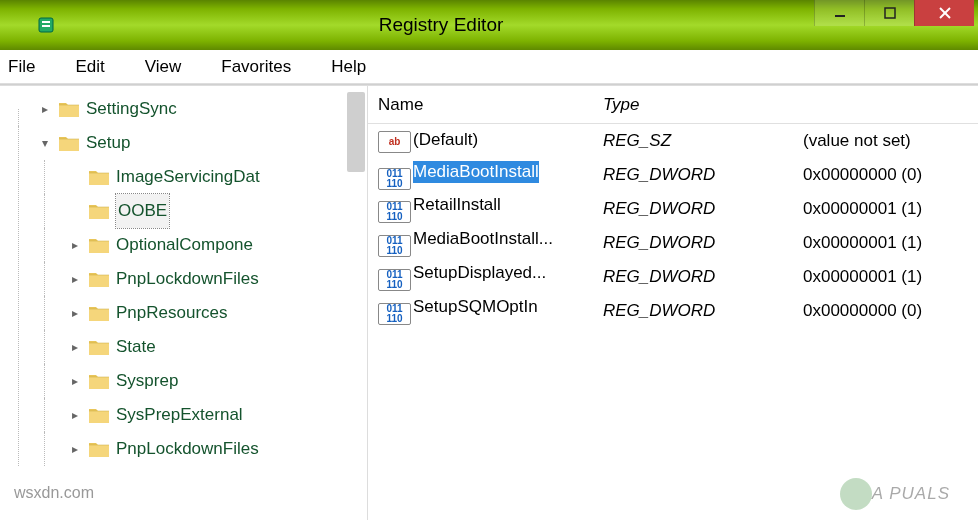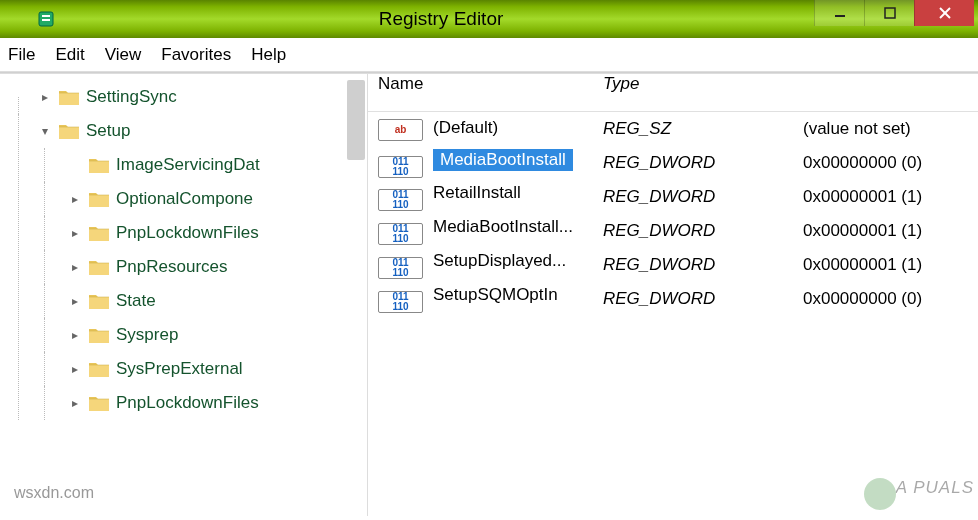--- a/index.html
+++ b/index.html
@@ -1,31 +1,31 @@
 <!DOCTYPE html>
 <html><head>
 <meta charset="utf-8">
 <style>
   * { margin: 0; padding: 0; box-sizing: border-box; font-family: "Segoe UI", Tahoma, sans-serif; font-size: 17px; }
   body { width: 978px; height: 520px; background: #fff; overflow: hidden; }
 
   
-  .titlebar { height: 38px; display: flex; align-items: center;
+  .titlebar { height: 50px; display: flex; align-items: center;
     background: linear-gradient(to bottom,#5a8400 0%,#7eb300 18%,#a3da2a 50%,#7db200 82%,#5f8a00 100%);
     position: relative; padding-left: 24px; }
   .titlebar .app-icon { width: 24px; height: 24px; margin: 0 10px; display:flex; align-items:center; justify-content:center; }
   .titlebar .title { flex:1; text-align:center; color:#000; font-size:19px; }
   .winbtns { display:flex; height:26px; margin-right:4px; align-self:flex-start; margin-top:0;}
   .winbtn { width:50px; height:26px; display:flex; align-items:center; justify-content:center; border-left:1px solid rgba(0,0,0,.2); }
   .winbtn.min,.winbtn.max{ background:rgba(255,255,255,.15);}
   .winbtn.close{ background:#c94040; width:60px;}
   .winbtn svg{ display:block;}
 
   
-  .menubar { height:34px; display:flex; align-items:center; gap:20px; padding:0 8px; border-bottom:1px solid #ddd; background:#fff;}
+  .menubar { height:34px; display:flex; align-items:center; gap:40px; padding:0 8px; border-bottom:1px solid #ddd; background:#fff;}
   .menubar span{ color:#000; }
   .sep { height:1px; background:#d0d0d0; }
 
   
   .main { display:flex; height:calc(520px - 42px - 34px - 1px); border-top:1px solid #ddd;}
   .tree { width:368px; border-right:1px solid #ddd; position:relative; overflow:hidden; padding:6px 0 0 8px;}
   .list { flex:1; overflow:hidden; }
 
   
   .tree ul{ list-style:none; }
@@ -40,35 +40,35 @@
   .children.sub{ padding-left:60px;}
   
   .tree li::before{ content:""; position:absolute; left:10px; top:0; bottom:0; border-left:1px dotted #bbb;}
   .tree > ul > li:first-child::before{ top:17px;}
   .children li::before{ left:-24px;}
   .children.sub li::before{ left:-24px;}
 
   .scrollthumb{ position:absolute; right:2px; top:6px; width:18px; height:80px; background:#cfcfcf; border-radius:2px;}
 
   
-  .lvhead{ display:flex; height:38px; align-items:flex-start; border-bottom:1px solid #e0e0e0; font-weight:400; color:#000;}
+  .lvhead{ display:flex; height:38px; align-items:center; border-bottom:1px solid #e0e0e0; font-weight:400; color:#000;}
   .lvhead .col,.lvrow .col{ padding:0 10px; white-space:nowrap; overflow:hidden; text-overflow:ellipsis;}
   .col.name{ width:225px;}
   .col.type{ width:200px;font-style:italic;}
   .col.data{ flex:1;}
   .lvbody{}
   .lvrow{ display:flex; height:34px; align-items:center;}
-  .valicon{ width:45px; height:22px; display:inline-flex; align-items:center; justify-content:center; border:1px solid #888; border-radius:2px; margin-right:10px; font-size:10px; line-height:1; font-weight:bold;}
+  .valicon{ width:33px; height:22px; display:inline-flex; align-items:center; justify-content:center; border:1px solid #888; border-radius:2px; margin-right:2px; font-size:10px; line-height:1; font-weight:bold;}
   .valicon.sz{ color:#c03020;}
   .valicon.dw{ color:#1560c0;}
   .nmtxt{ display:inline-block;}
-  .nmtxt.selected{ background:#2f8ae0; color:#fff; padding:1px 7px;}
-
-  
-  .wm{ position:absolute; right:4px; bottom:10px; opacity:.5; font-size:22px; font-style:italic; letter-spacing:1px; color:#555; display:flex; align-items:flex-start; }
+  .nmtxt.selected{ background:#2f8ae0; color:#fff; padding:1px 0;}
+
+  
+  .wm{ position:absolute; right:28px; bottom:10px; opacity:.5; font-size:22px; font-style:italic; letter-spacing:1px; color:#555; display:flex; align-items:center; }
   .wm .head{ width:32px; height:32px; border-radius:50%; background:#8b8; position:relative;}
   .src{ position:absolute; left:14px; bottom:18px; font-size:16px; color:#999;text-align:right;}
 
   
   .folder path.body{ fill:#f5d67b;}
   .folder path.tab{ fill:#e8c55a;}
 </style>
 </head>
 <body>
 
@@ -142,20 +142,31 @@
                 <svg class="folder" viewBox="0 0 22 18">
                   <path class="tab" d="M1 3h7l2 2h-9z"></path>
                   <path class="body" d="M1 5h20v12H1z"></path>
                   <path d="M1 5h20" stroke="#caa93e" stroke-width="0.5" fill="none"></path>
                 </svg>
                 <span class="label">ImageServicingDat</span>
               </div>
             </li>
             <li>
               <div class="row">
+                <span class="exp none"></span>
+                <svg class="folder" viewBox="0 0 22 18">
+                  <path class="tab" d="M1 3h7l2 2h-9z"></path>
+                  <path class="body" d="M1 5h20v12H1z"></path>
+                  <path d="M1 5h20" stroke="#caa93e" stroke-width="0.5" fill="none"></path>
+                </svg>
+                <span class="label sel">OOBE</span>
+              </div>
+            </li>
+            <li>
+              <div class="row">
                 <span class="exp ">▸</span>
                 <svg class="folder" viewBox="0 0 22 18">
                   <path class="tab" d="M1 3h7l2 2h-9z"></path>
                   <path class="body" d="M1 5h20v12H1z"></path>
                   <path d="M1 5h20" stroke="#caa93e" stroke-width="0.5" fill="none"></path>
                 </svg>
                 <span class="label">OptionalCompone</span>
               </div>
             </li>
             <li>

